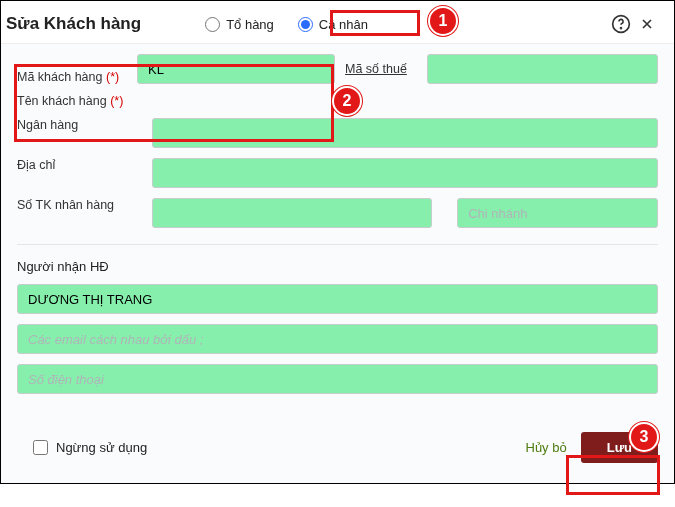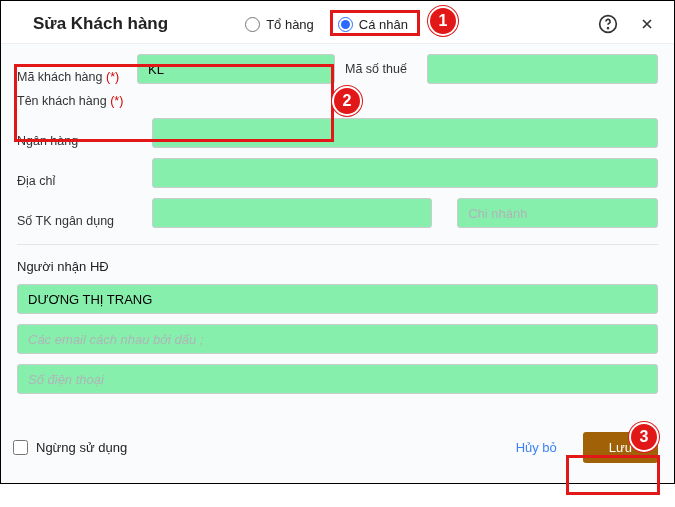--- a/index.html
+++ b/index.html
@@ -14,22 +14,22 @@
   }
   .modal {
     width: 675px;
     border: 1px solid #000;
     display: flex;
     flex-direction: column;
   }
   .header {
     display: flex;
     align-items: center;
-    padding: 12px 16px 8px 32px;
-    gap: 17px;
+    padding: 12px 16px 8px 5px;
+    gap: 4px;
     justify-content: center;
   }
   .title {
     font-size: 17px;
     font-weight: bold;
     flex: 0 0 auto;
     margin-right: 60px;
   }
   .radio-group {
     display: flex;
@@ -57,21 +57,21 @@
     cursor: pointer;
     color: #333;
   }
   .body {
     padding: 10px 16px 16px 16px;
     background: #fafbfc;
     border-top: 1px solid #eee;
   }
   .form-row {
     display: flex;
-    align-items: flex-end;
+    align-items: flex-start;
     margin-bottom: 10px;
     gap: 25px;
   }
   .label {
     width: 110px;
     font-size: 12.5px;
     color: #333;
     flex-shrink: 0;
   }
   .req { color: #d40000; }
@@ -100,43 +100,42 @@
     font-size: 13px;
     margin-bottom: 10px;
   }
   .full-field {
     width: 100%;
     margin-bottom: 10px;
   }
   .footer {
     display: flex;
     align-items: center;
-    padding: 12px 16px 20px 12px;
-    gap: 12px;
+    padding: 12px 16px 20px 32px;
     background: #fafbfc;
   }
   .checkbox-wrap {
     display: flex;
     align-items: center;
     gap: 8px;
     font-size: 13px;
   }
   .checkbox-wrap input { width: 15px; height: 15px; }
   .btn-cancel {
-    color: #3b82f6;
+    color: #4d7c0f;
     font-size: 13px;
     font-weight: 500;
     cursor: pointer;
     padding: 8px 14px;
   }
   .btn-save {
-    background: #a16207;
+    background: #7f1d1d;
     color: #fff;
     font-size: 13px;
-    font-weight: 400;
+    font-weight: 700;
     padding: 8px 26px;
     border-radius: 3px;
     border: none;
     cursor: pointer;
   }
   
   .annot-box {
     position: absolute;
     border: 3px solid #e21818;
     pointer-events: none;
@@ -194,21 +193,21 @@
   <div class="body">
 
     <div class="split-row" style="margin-bottom:10px;">
       <div class="split-left">
         <div class="label">
           <span>Mã khách hàng</span> <span class="req">(*)</span>
         </div>
         <input class="field" value="KL" style="">
       </div>
       <div class="split-right">
-        <div class="label" style="width:72px;">Mã số thuế</div>
+        <div class="label" style="width:72px;text-decoration:underline;">Mã số thuế</div>
         <input class="field" value="" style="">
       </div>
     </div>
 
     <div class="form-row">
       <div class="label">
         <span>Tên khách hàng</span> <span class="req">(*)</span>
       </div>
     </div>
 
@@ -216,21 +215,21 @@
       <div class="label">Ngân hàng</div>
       <input class="field" value="" style="">
     </div>
 
     <div class="form-row">
       <div class="label">Địa chỉ</div>
       <input class="field" value="" style="">
     </div>
 
     <div class="form-row">
-      <div class="label">Số TK ngân dụng</div>
+      <div class="label">Số TK nhân hàng</div>
       <input class="field" style="flex: 1.3 1 0%;" value="">
       <input class="field noitalic" style="flex: 0.9 1 0%; font-style: italic;" placeholder="Chi nhánh">
     </div>
 
     <div class="recipient-section">
       <div class="recipient-title">Người nhận HĐ</div>
       <input class="field full-field" value="DƯƠNG THỊ TRANG" style="">
       <input class="field full-field" placeholder="Các email cách nhau bởi dấu ;" style="">
       <input class="field full-field" placeholder="Số điện thoại" style="">
     </div>

